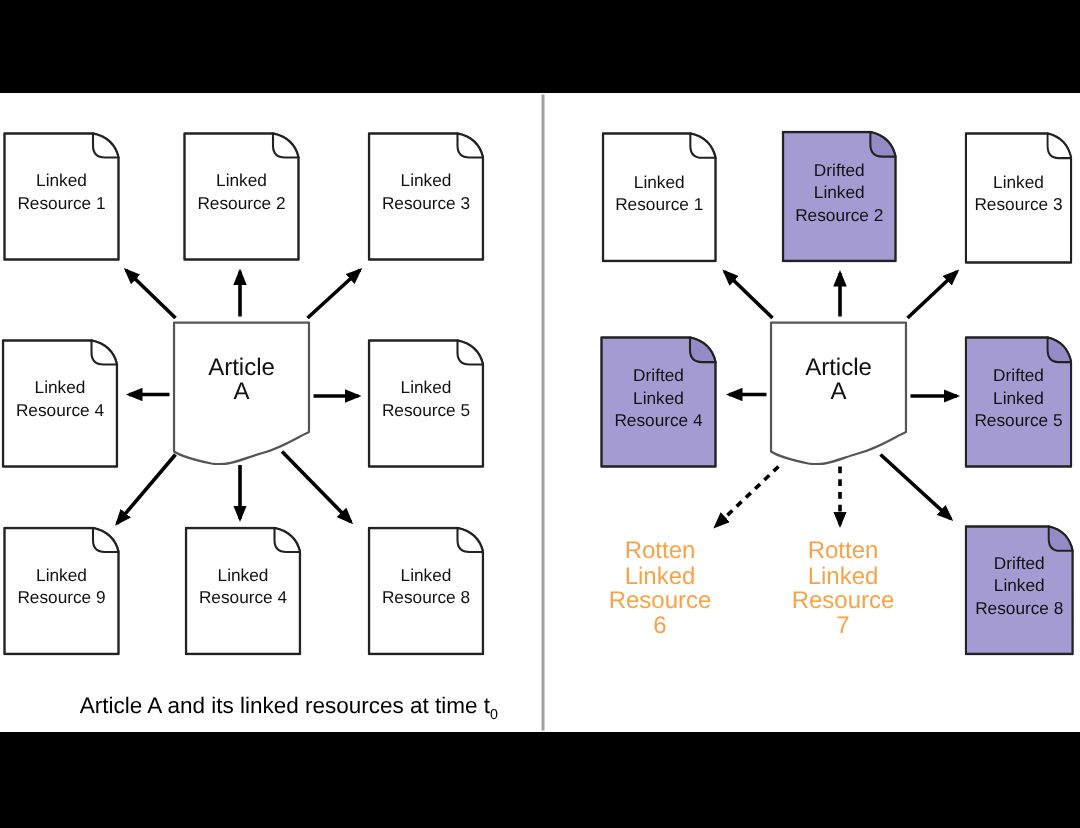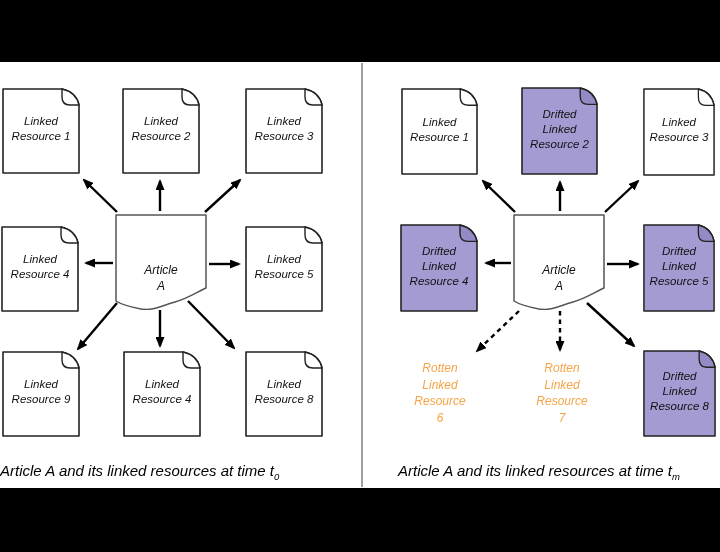--- a/index.html
+++ b/index.html
@@ -1,41 +1,41 @@
 <!DOCTYPE html>
 <html style="--background: #ffffff; --letterbox: #000000; --divider: #a0a0a0; --arrow: #000000; --doc_fill: #ffffff; --doc_border: #222222; --article_border: #555555; --drifted_fill: #a39bd2; --drifted_fold: #948bc6; --rotten_text: #f6a447; --label_text: #111111;"><head>
 <meta charset="utf-8">
 <style>
   html,body{margin:0;padding:0;background:#000;}
   .screen{position:relative;width:720px;height:552px;background:var(--background,#fff);
-          overflow:hidden;font-family:"Liberation Sans",sans-serif;font-style:italic;}
+          overflow:hidden;font-family:"Liberation Sans",sans-serif;}
   .bar{position:absolute;left:0;width:720px;background:var(--letterbox,#000);}
   .bar.top{top:0;height:62px;}
   .bar.bottom{top:488px;height:64px;}
   .wires{position:absolute;left:0;top:0;pointer-events:none;}
   .wires line{stroke:var(--arrow,#000);stroke-width:2.4;}
   .wires line.dashed{stroke-dasharray:4.5 4;}
   .wires line.divider{stroke:var(--divider,#a0a0a0);stroke-width:2;}
   .panel{position:absolute;inset:0;}
   .doc{position:absolute;}
   .doc svg{position:absolute;inset:0;width:100%;height:100%;}
   .doc .body{fill:var(--doc_fill,#fff);stroke:var(--doc_border,#222);stroke-width:1.6;stroke-linejoin:round;}
   .doc .fold{fill:var(--doc_fill,#fff);stroke:var(--doc_border,#222);stroke-width:1.4;stroke-linejoin:round;}
   .doc.drifted .body{fill:var(--drifted_fill,#a39bd2);}
   .doc.drifted .fold{fill:var(--drifted_fold,#948bc6);}
   .doc.article .body{stroke:var(--article_border,#555);stroke-width:1.5;}
   .doc .lbl{position:absolute;inset:0;display:flex;flex-direction:column;align-items:center;
             justify-content:center;text-align:center;font-size:11.5px;line-height:15px;
             color:var(--label_text,#111);padding:0 2px 4px 2px;}
-  .doc.article .lbl{padding-bottom:16px;font-size:12px;line-height:16px;justify-content:flex-end;}
+  .doc.article .lbl{padding-bottom:16px;font-size:16px;line-height:16px;}
   .lbl span{display:block;}
-  .rotten{position:absolute;text-align:center;font-size:12px;line-height:16.5px;
+  .rotten{position:absolute;text-align:center;font-size:16px;line-height:16.5px;
           color:var(--rotten_text,#f6a447);}
   .rotten span{display:block;}
-  .caption{position:absolute;text-align:left;font-size:15px;color:#000;}
+  .caption{position:absolute;text-align:right;font-size:15px;color:#000;}
   .caption sub{font-size:9.5px;vertical-align:-4px;}
 </style>
 </head>
 <body>
 
 <div class="screen">
 
   <div class="bar top"></div>
   <div class="bar bottom"></div>
 
@@ -260,18 +260,15 @@
         <path class="body" d="M1,1 L60,1 Q74,4 77,17 L77,85 L1,85 Z"></path>
         <path class="fold" d="M60,1 L60,9 Q60,17 68,17 L77,17 Q74,4 60,1 Z"></path>
       </svg>
       <div class="lbl">
         <span>Drifted</span>
         <span>Linked</span>
         <span>Resource 8</span>
       </div>
     </div>
 
-    <div class="caption" style="left:398px;top:462px;width:322px">
-      <span>Article A and its linked resources at time t</span><sub>m</sub>
-    </div>
   </div>
 
 </div>
 
 </body></html>

